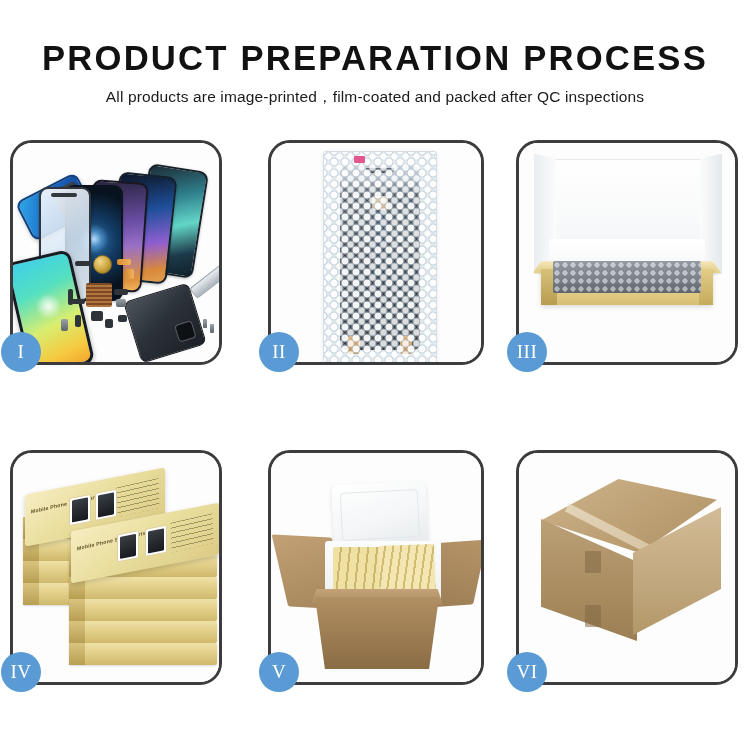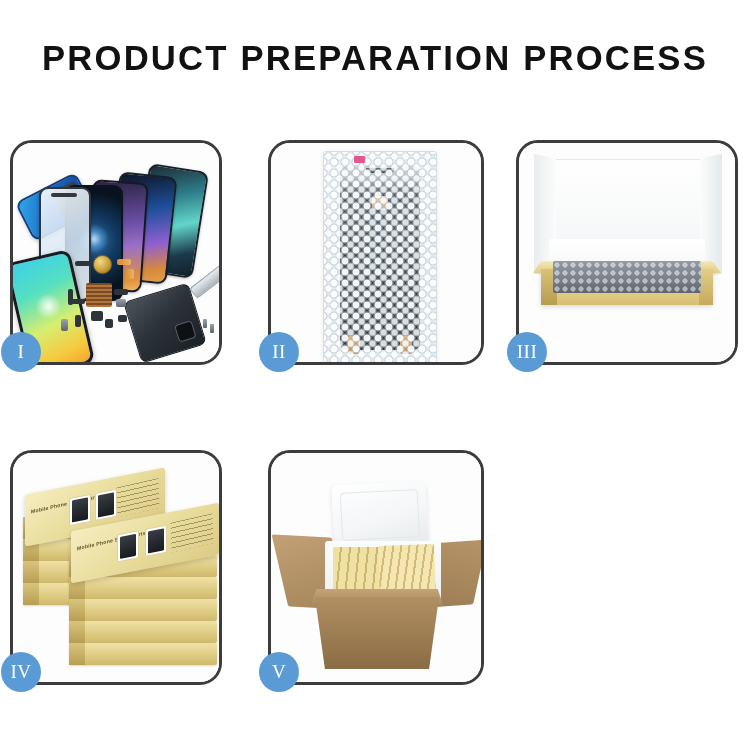--- a/index.html
+++ b/index.html
@@ -356,20 +356,21 @@
     background:rgba(130,104,68,.55);
   }
 </style>
 </head>
 <body>
 
 <div class="page">
 
   <div class="header">
     <div class="title">PRODUCT PREPARATION PROCESS</div>
+    <div class="subtitle">All products are image-printed，film-coated and packed after QC inspections</div>
   </div>
 
   <div class="grid">
 
     <div class="panel p1">
       <div class="panel-inner">
         <div class="scene">
           <div class="ph-blue"></div>
           <div class="phone ph-a"></div>
           <div class="phone ph-b"></div>
@@ -504,15 +505,30 @@
             <div class="ybars"></div>
             <div class="ybars2"></div>
             <div class="c-rim"></div>
             <div class="c-front"></div>
           </div>
         </div>
       </div>
       <div class="badge b1">V</div>
     </div>
 
+    <div class="panel p6">
+      <div class="panel-inner">
+        <div class="scene">
+          <div class="bigbox">
+            <div class="bb-top"></div>
+            <div class="tape"></div>
+            <div class="bb-left"></div>
+            <div class="bb-right"></div>
+            <div class="tab" style="left:52px;top:72px;"></div>
+            <div class="tab" style="left:52px;top:126px;"></div>
+          </div>
+        </div>
+      </div>
+      <div class="badge b1">VI</div>
+    </div>
 
   </div>
 </div>
 
 </body></html>

